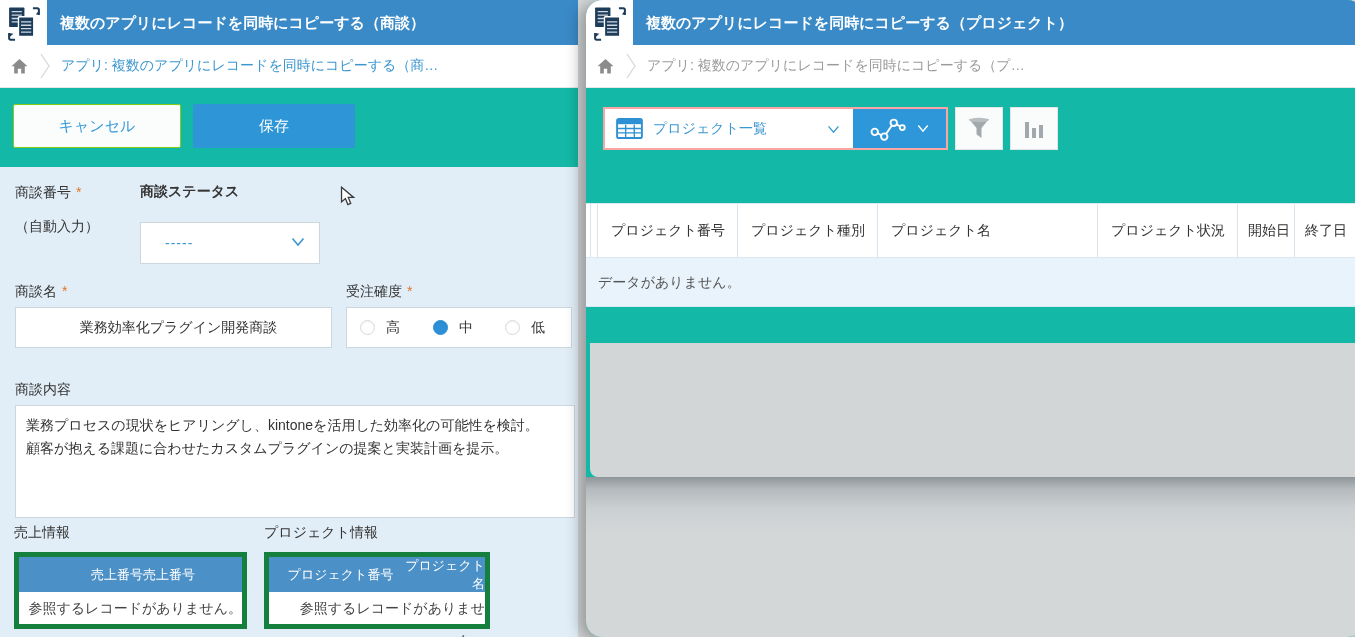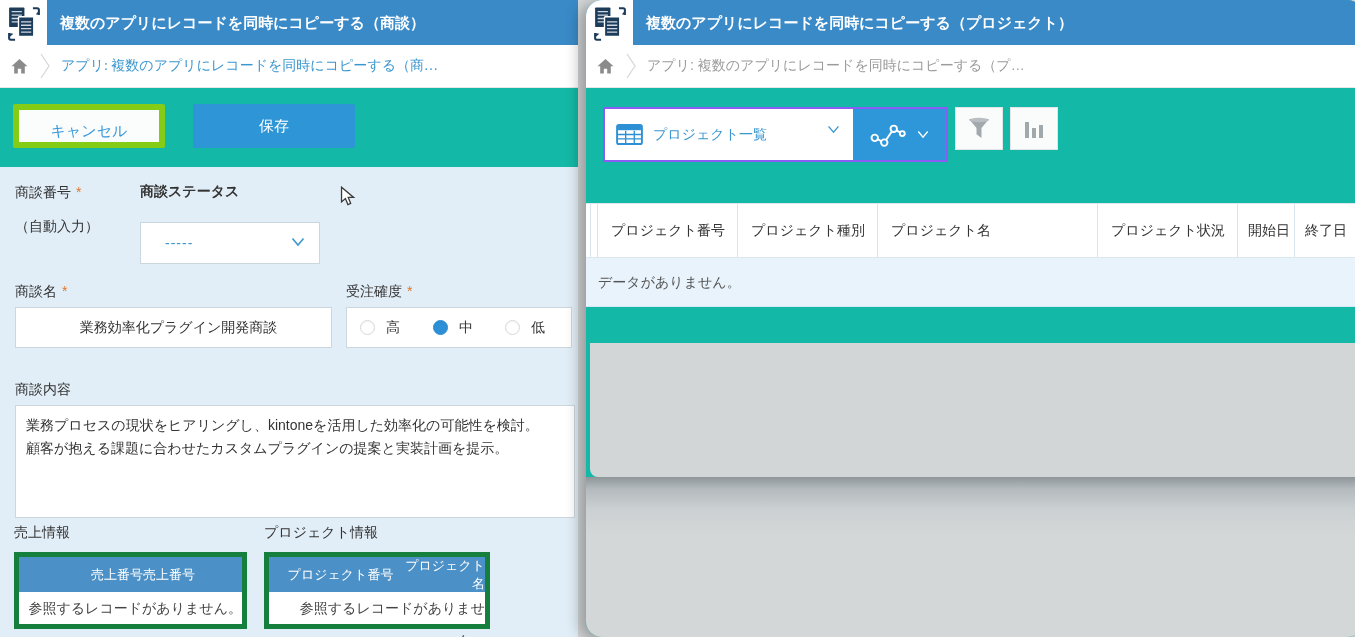--- a/index.html
+++ b/index.html
@@ -17,27 +17,27 @@
   .titlebar h1 { position:absolute; left:60px; top:0; line-height:45px; font-size:15px;
     font-weight:bold; color:#fff; white-space:nowrap; }
   .app-icon { position:absolute; left:0; top:0; width:47px; height:47px; background:#fff;
     display:flex; align-items:center; justify-content:center; z-index:3; }
 
   
   .breadcrumb { position:absolute; left:0; right:0; top:45px; height:43px; background:#fff;
     border-bottom:1px solid #e5e7e8; display:flex; align-items:center; padding-left:11px; }
   .crumb-sep { margin:0 10px 0 12px; }
   .crumb-text { font-size:14px; white-space:nowrap; overflow:hidden; }
-  .crumb-text.link { color:#3c97cf;font-family:Liberation Serif, serif; }
+  .crumb-text.link { color:#3c97cf; }
   .crumb-text.muted { color:#9b9b9b; }
 
   
   .btn { position:absolute; top:104px; height:44px; font-size:15px; border-radius:2px;
     text-align:center; line-height:42px; cursor:default; }
-  .btn.cancel { left:13px; width:152px; background:#fbfcfc; border:6px solid #84cc16; color:#3498db; }
+  .btn.cancel { left:13px; width:168px; background:#fbfcfc; border:1px solid #84cc16; color:#3498db; }
   .btn.save   { left:193px; width:162px; background:#2e95d6; border:1px solid #2e95d6; color:#fff; }
 
   
   .form { position:absolute; left:0; right:0; top:167px; bottom:0; background:#e2eef7; }
   .abs { position:absolute; }
   .flabel { font-size:14px; color:#333; white-space:nowrap; }
   .req { color:#e0762c; margin-left:5px; font-size:14px; }
   .fvalue { font-size:14px; color:#333; white-space:nowrap; }
   .box { background:#fff; border:1px solid #ccd6dd; }
   .dropdown { width:180px; height:42px; }
@@ -54,22 +54,22 @@
     line-height:1.65; white-space:pre-line; }
 
   
   .subtable { border:5px solid #15803d; background:#fff;text-align:right; }
   .subtable .sthead { display:flex; background:#4b90c6; color:#fff; font-size:13px; height:35px;
     align-items:center; }
   .subtable .sthead .c1 { padding-left:8px; }
   .subtable .stbody { height:32px; line-height:32px; padding-left:8px; font-size:14px; color:#444; }
 
   
-  .view-selector { position:absolute; left:17px; top:107px; width:345px; height:55px;
-    border:2px solid #8b5cf6; display:flex; background:#fff; }
+  .view-selector { position:absolute; left:17px; top:107px; width:345px; height:43px;
+    border:2px solid #fca5a5; display:flex; background:#fff; }
   .vs-white { width:248px; display:flex; align-items:center; padding-left:11px; position:relative; }
   .vs-label { margin-left:10px; font-size:14px; color:#3c97cf; white-space:nowrap; }
   .vs-white .chev { position:absolute; right:13px; top:16px; }
   .vs-blue { flex:1; background:#2e97d9; display:flex; align-items:center; justify-content:center; gap:9px; }
   .icon-btn { position:absolute; top:107px; width:48px; height:43px; background:#fafbfb;
     border:1px solid #e2e4e5; display:flex; align-items:center; justify-content:center; }
   .icon-btn.filter { left:369px; }
   .icon-btn.chart  { left:424px; }
 
   

